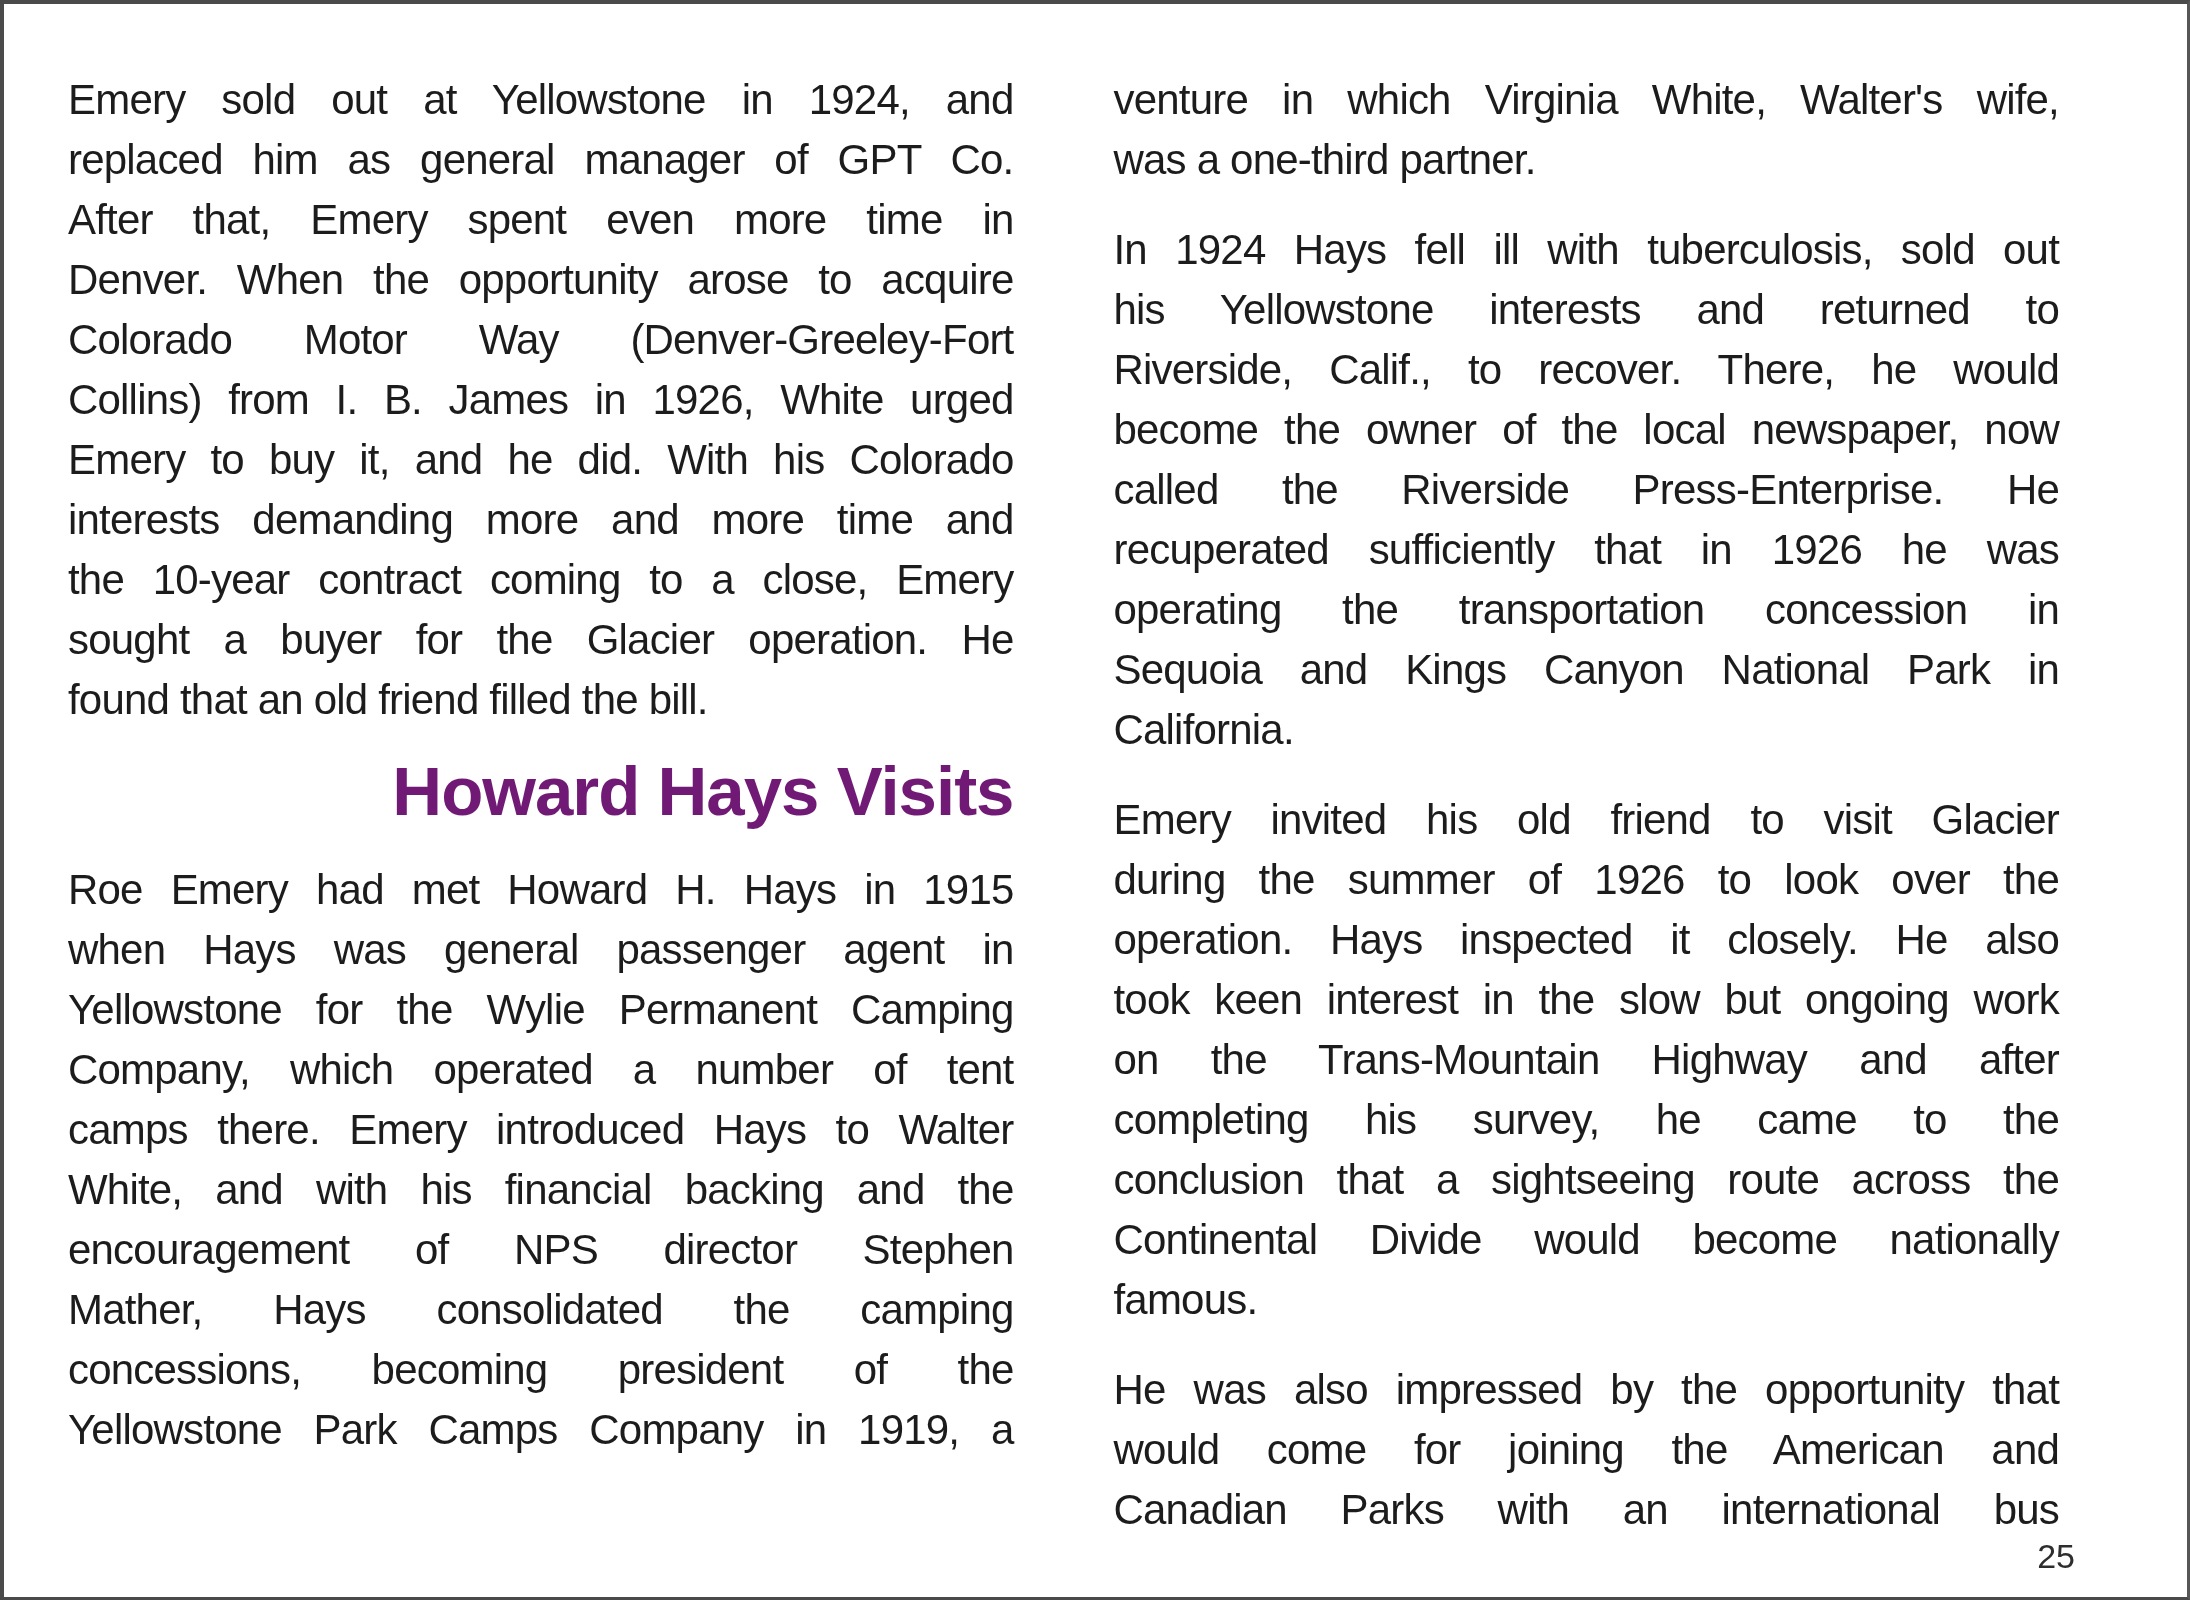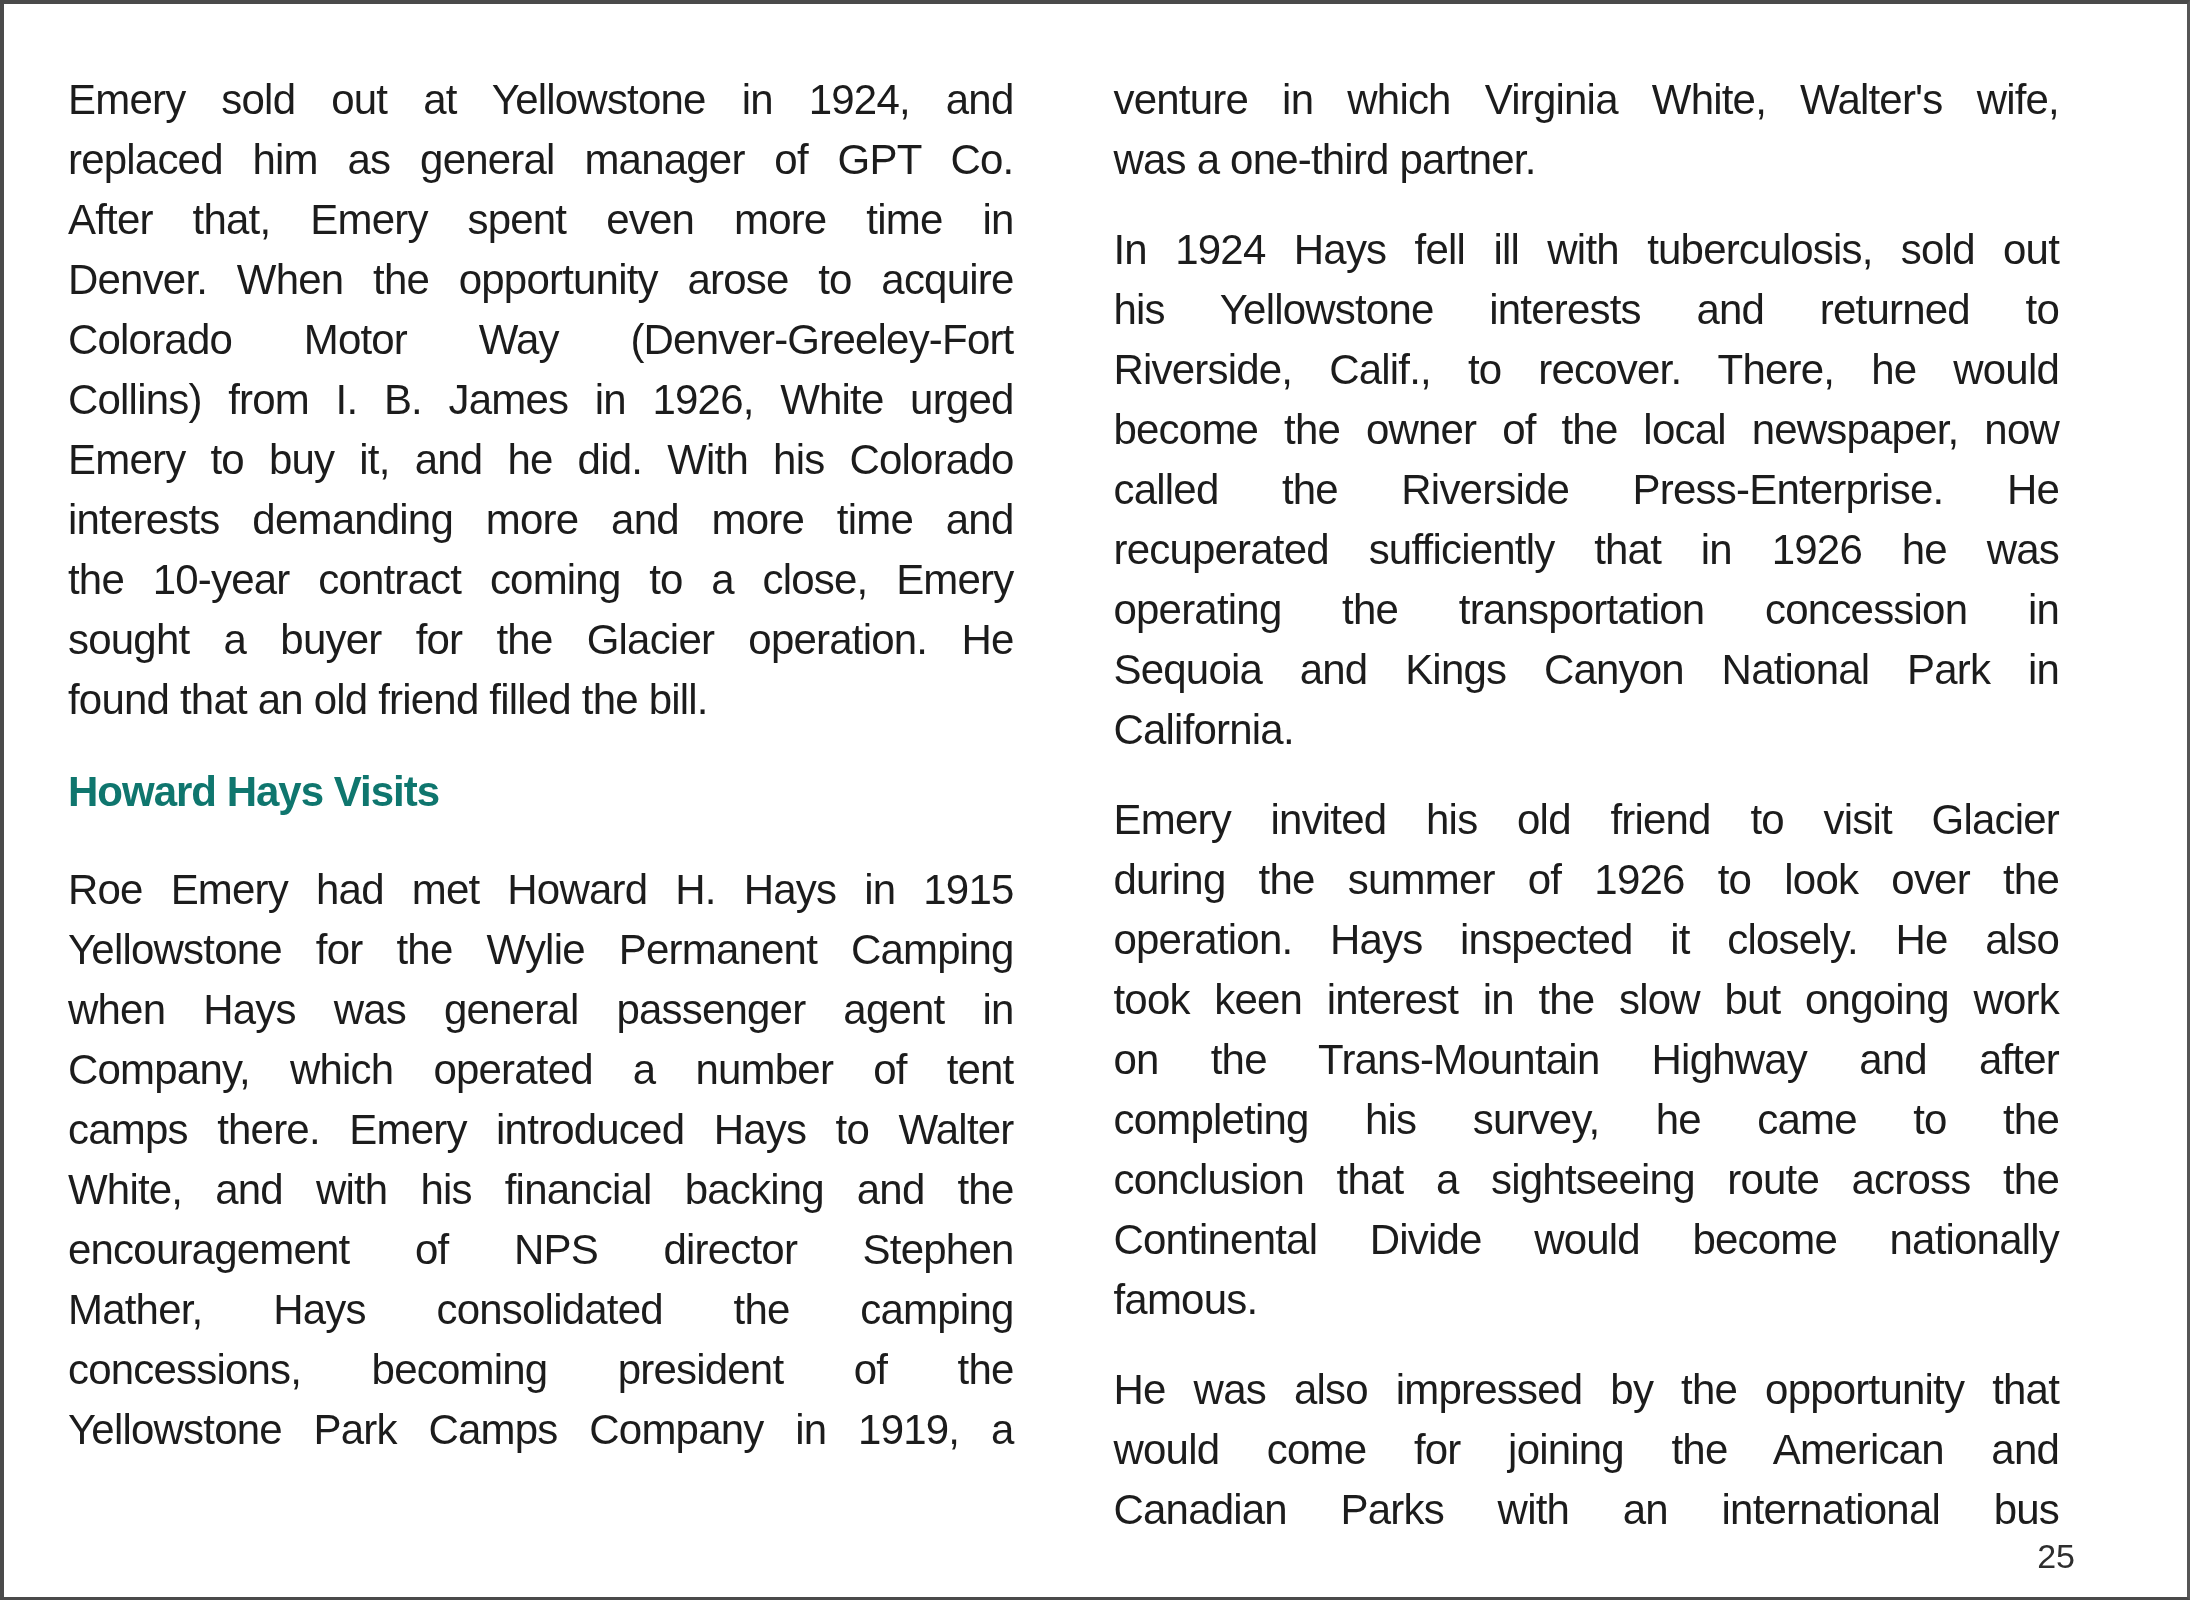--- a/index.html
+++ b/index.html
@@ -40,26 +40,26 @@
     white-space: normal;
     text-align: justify;
     text-align-last: justify;
   }
   .line.last {
     text-align: justify;
     text-align-last: left;
   }
   .heading {
     margin: 26px 0 36px 0;
-    font-size: 42px;
+    font-size: 69px;
     line-height: 64px;
     font-weight: bold;
     letter-spacing: -1px;
-    color: #0f766e;
-    text-align: left;
+    color: #701a75;
+    text-align: right;
   }
   .page-number {
     position: absolute;
     right: 112px;
     bottom: 24px;
     font-size: 34px;
     line-height: 34px;
     color: #2e2e2e;
   }
 </style>
@@ -78,22 +78,22 @@
           <div class="line">Collins) from I. B. James in 1926, White urged</div>
           <div class="line">Emery to buy it, and he did. With his Colorado</div>
           <div class="line">interests demanding more and more time and</div>
           <div class="line">the 10-year contract coming to a close, Emery</div>
           <div class="line">sought a buyer for the Glacier operation. He</div>
           <div class="line last">found that an old friend filled the bill.</div>
         </div>
         <h2 class="heading">Howard Hays Visits</h2>
         <div class="paragraph">
           <div class="line">Roe Emery had met Howard H. Hays in 1915</div>
+          <div class="line">when Hays was general passenger agent in</div>
           <div class="line">Yellowstone for the Wylie Permanent Camping</div>
-          <div class="line">when Hays was general passenger agent in</div>
           <div class="line">Company, which operated a number of tent</div>
           <div class="line">camps there. Emery introduced Hays to Walter</div>
           <div class="line">White, and with his financial backing and the</div>
           <div class="line">encouragement of NPS director Stephen</div>
           <div class="line">Mather, Hays consolidated the camping</div>
           <div class="line">concessions, becoming president of the</div>
           <div class="line">Yellowstone Park Camps Company in 1919, a</div>
         </div>
       </div>
     <div class="column">

